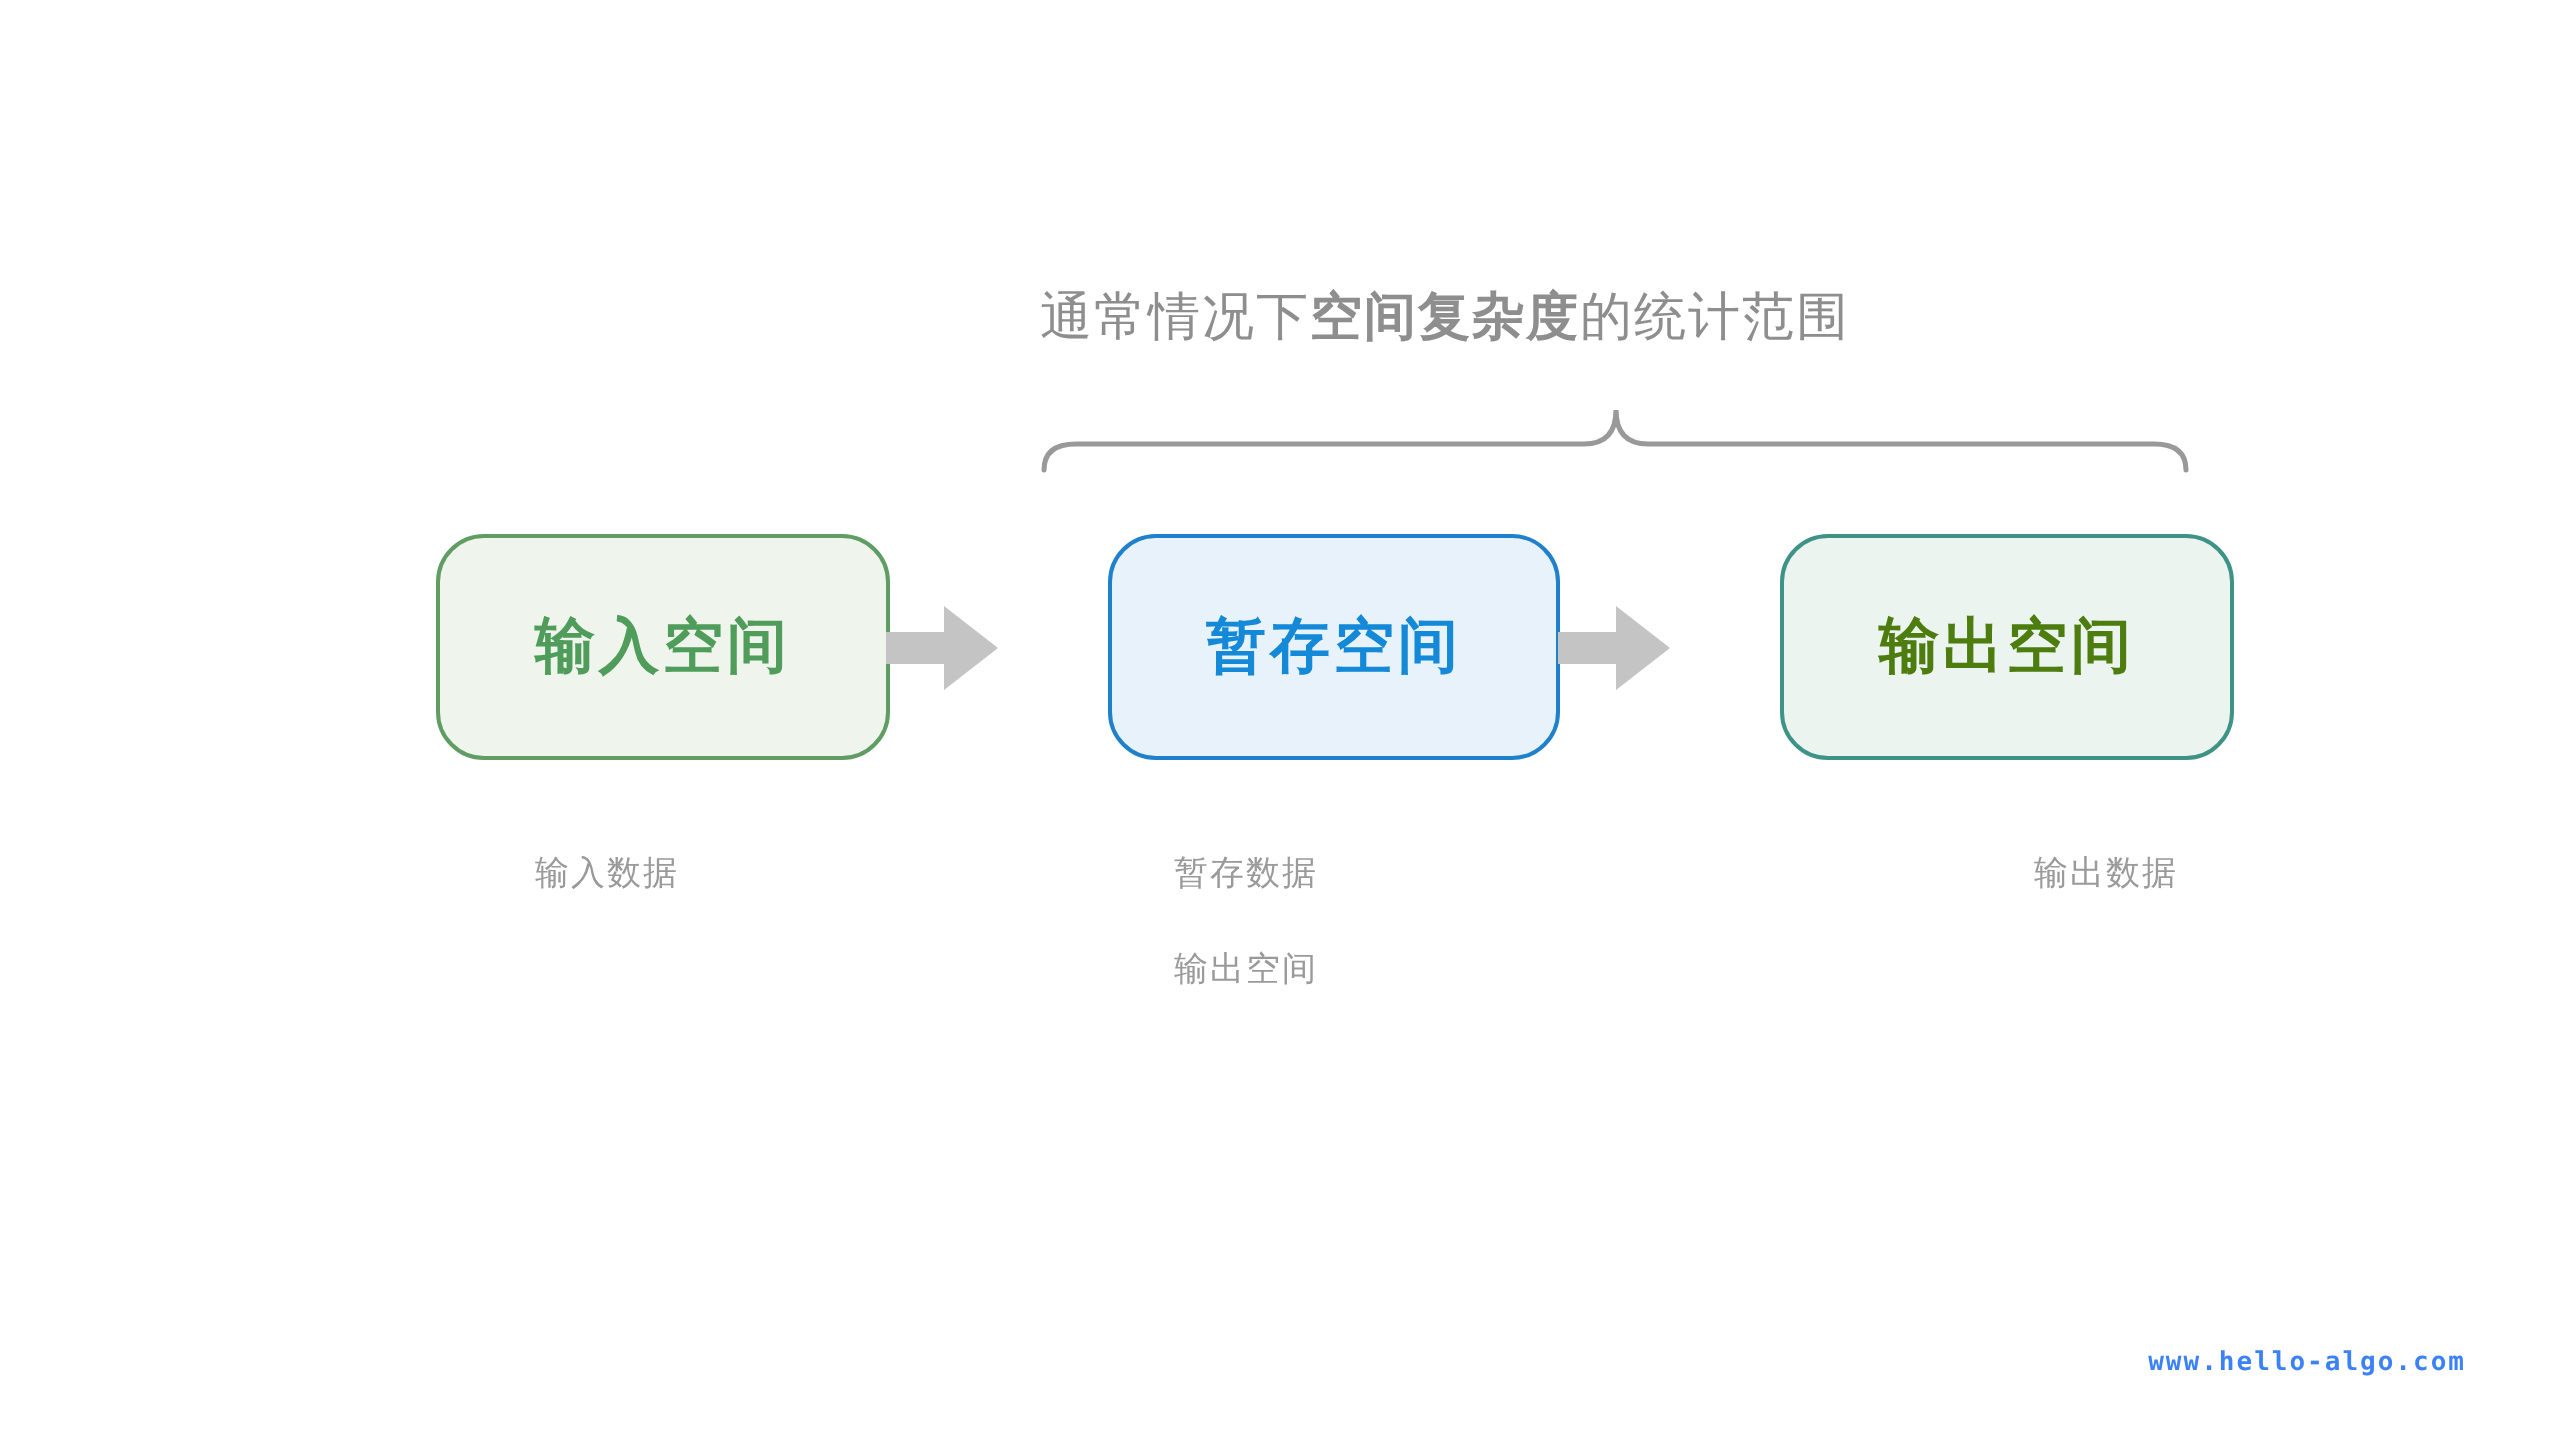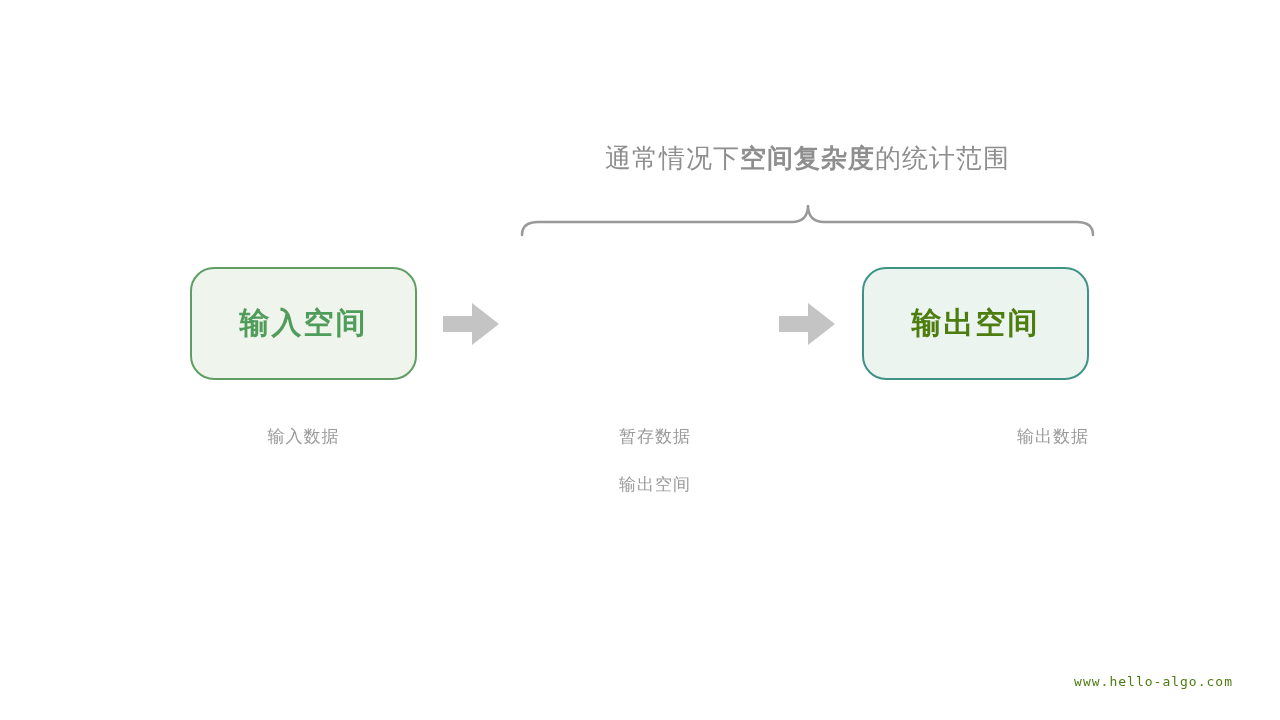--- a/index.html
+++ b/index.html
@@ -14,21 +14,21 @@
     width: 1280px;
     height: 720px;
     background: #ffffff;
     overflow: hidden;
   }
   .scope-title {
     position: absolute;
     left: 520px;
     top: 142px;
     width: 575px;
-    text-align: center;
+    text-align: left;
     font-size: 26px;
     line-height: 32px;
     letter-spacing: 1px;
     white-space: nowrap;
   }
   .scope-title .bold { font-weight: bold; }
   .brace-svg {
     position: absolute;
     left: 520px;
     top: 202px;
@@ -43,20 +43,21 @@
     border-style: solid;
     border-width: 2.5px;
     border-radius: 24px;
     box-sizing: border-box;
     display: flex;
     align-items: center;
     justify-content: center;
     font-size: 30px;
     font-weight: bold;
     letter-spacing: 2px;
+    margin-left: 28px;
   }
   .box-input  { left: 190px; }
   .box-temp   { left: 526px; width: 226px; }
   .box-output { left: 862px; }
   .arrow-svg {
     position: absolute;
     top: 301px;
     width: 58px;
     height: 46px;
   }
@@ -65,21 +66,21 @@
   .note {
     position: absolute;
     top: 413px;
     width: 227px;
     text-align: center;
     font-size: 17px;
     line-height: 48px;
     letter-spacing: 1px;
   }
   .note-input  { left: 190px; }
-  .note-temp   { left: 542px; width: 226px; }
+  .note-temp   { left: 510px; width: 226px; }
   .note-output { left: 862px; }
   .watermark {
     position: absolute;
     right: 47px;
     top: 674px;
     font-family: "DejaVu Sans Mono", "Liberation Mono", monospace;
     font-size: 13px;
     letter-spacing: 1px;
   }
 </style>
@@ -97,33 +98,36 @@
   </svg>
 
   <div class="flow-box box-input" style="border-color: rgb(95, 157, 99); background: rgb(239, 245, 236); color: rgb(79, 156, 91);">
     <span>输入空间</span>
   </div>
 
   <svg class="arrow-svg arrow-1" viewBox="0 0 58 46" aria-hidden="true">
     <polygon points="0,15 29,15 29,2 56,23 29,44 29,31 0,31" style="fill: rgb(196, 196, 196);"></polygon>
   </svg>
 
+  <div class="flow-box box-temp" style="border-color: rgb(31, 129, 203); background: rgb(232, 242, 251); color: rgb(20, 137, 216);">
+    <span>暂存空间</span>
+  </div>
 
   <svg class="arrow-svg arrow-2" viewBox="0 0 58 46" aria-hidden="true">
     <polygon points="0,15 29,15 29,2 56,23 29,44 29,31 0,31" style="fill: rgb(196, 196, 196);"></polygon>
   </svg>
 
   <div class="flow-box box-output" style="border-color: rgb(62, 147, 134); background: rgb(236, 244, 240); color: #4d7c0f;">
     <span>输出空间</span>
   </div>
 
   <div class="note note-input" style="color: rgb(154, 154, 154);">输入数据</div>
 
   <div class="note note-temp" style="color: rgb(154, 154, 154);">
     <div>暂存数据</div>
     <div>输出空间</div>
   </div>
 
   <div class="note note-output" style="color: rgb(154, 154, 154); text-align: right;">输出数据</div>
 
-  <div class="watermark" style="color: #4d7c0f;">www.hello-algo.com</div>
+  <div class="watermark" style="color: #3b82f6; font-weight: bold;">www.hello-algo.com</div>
 
 </div>
 
 </body></html>

